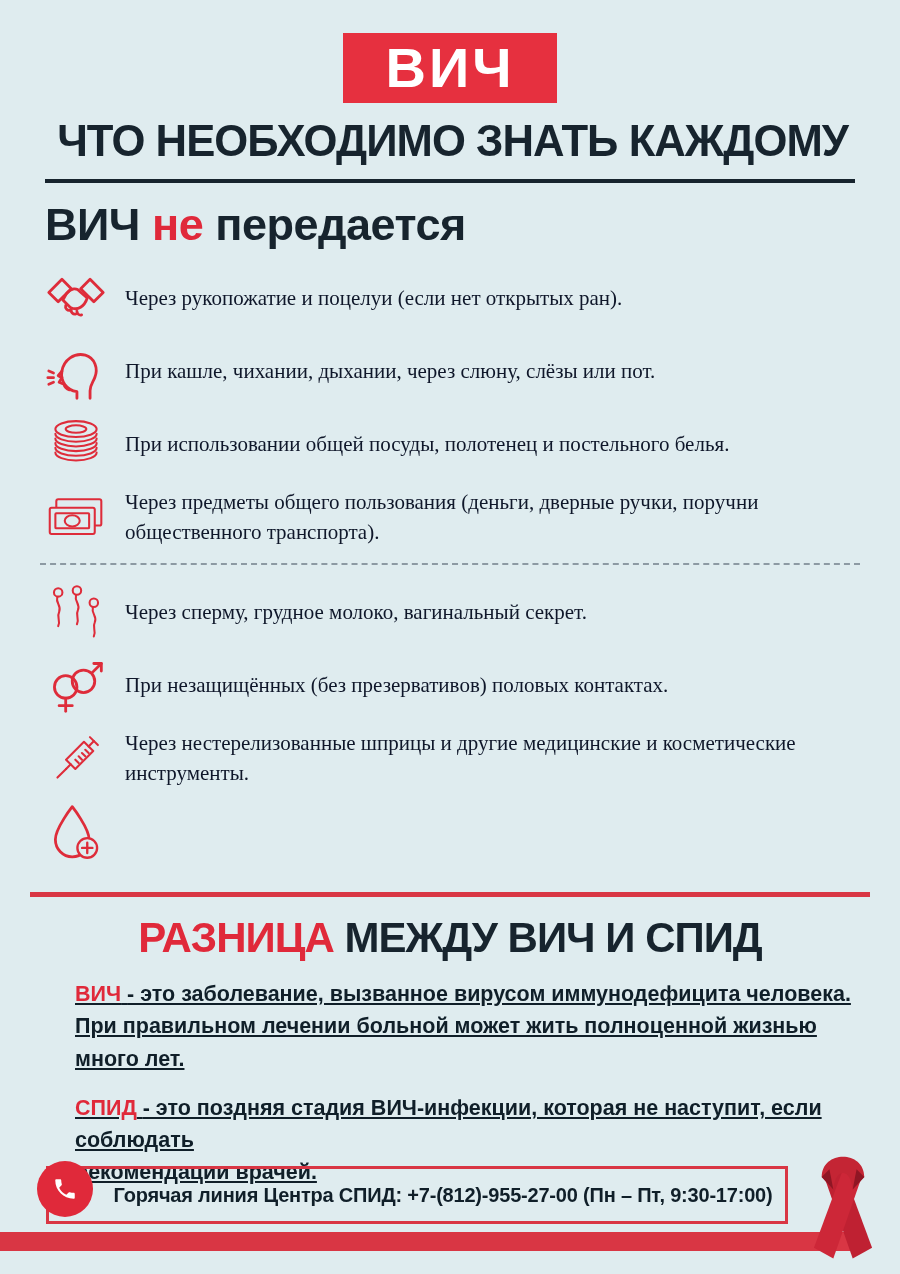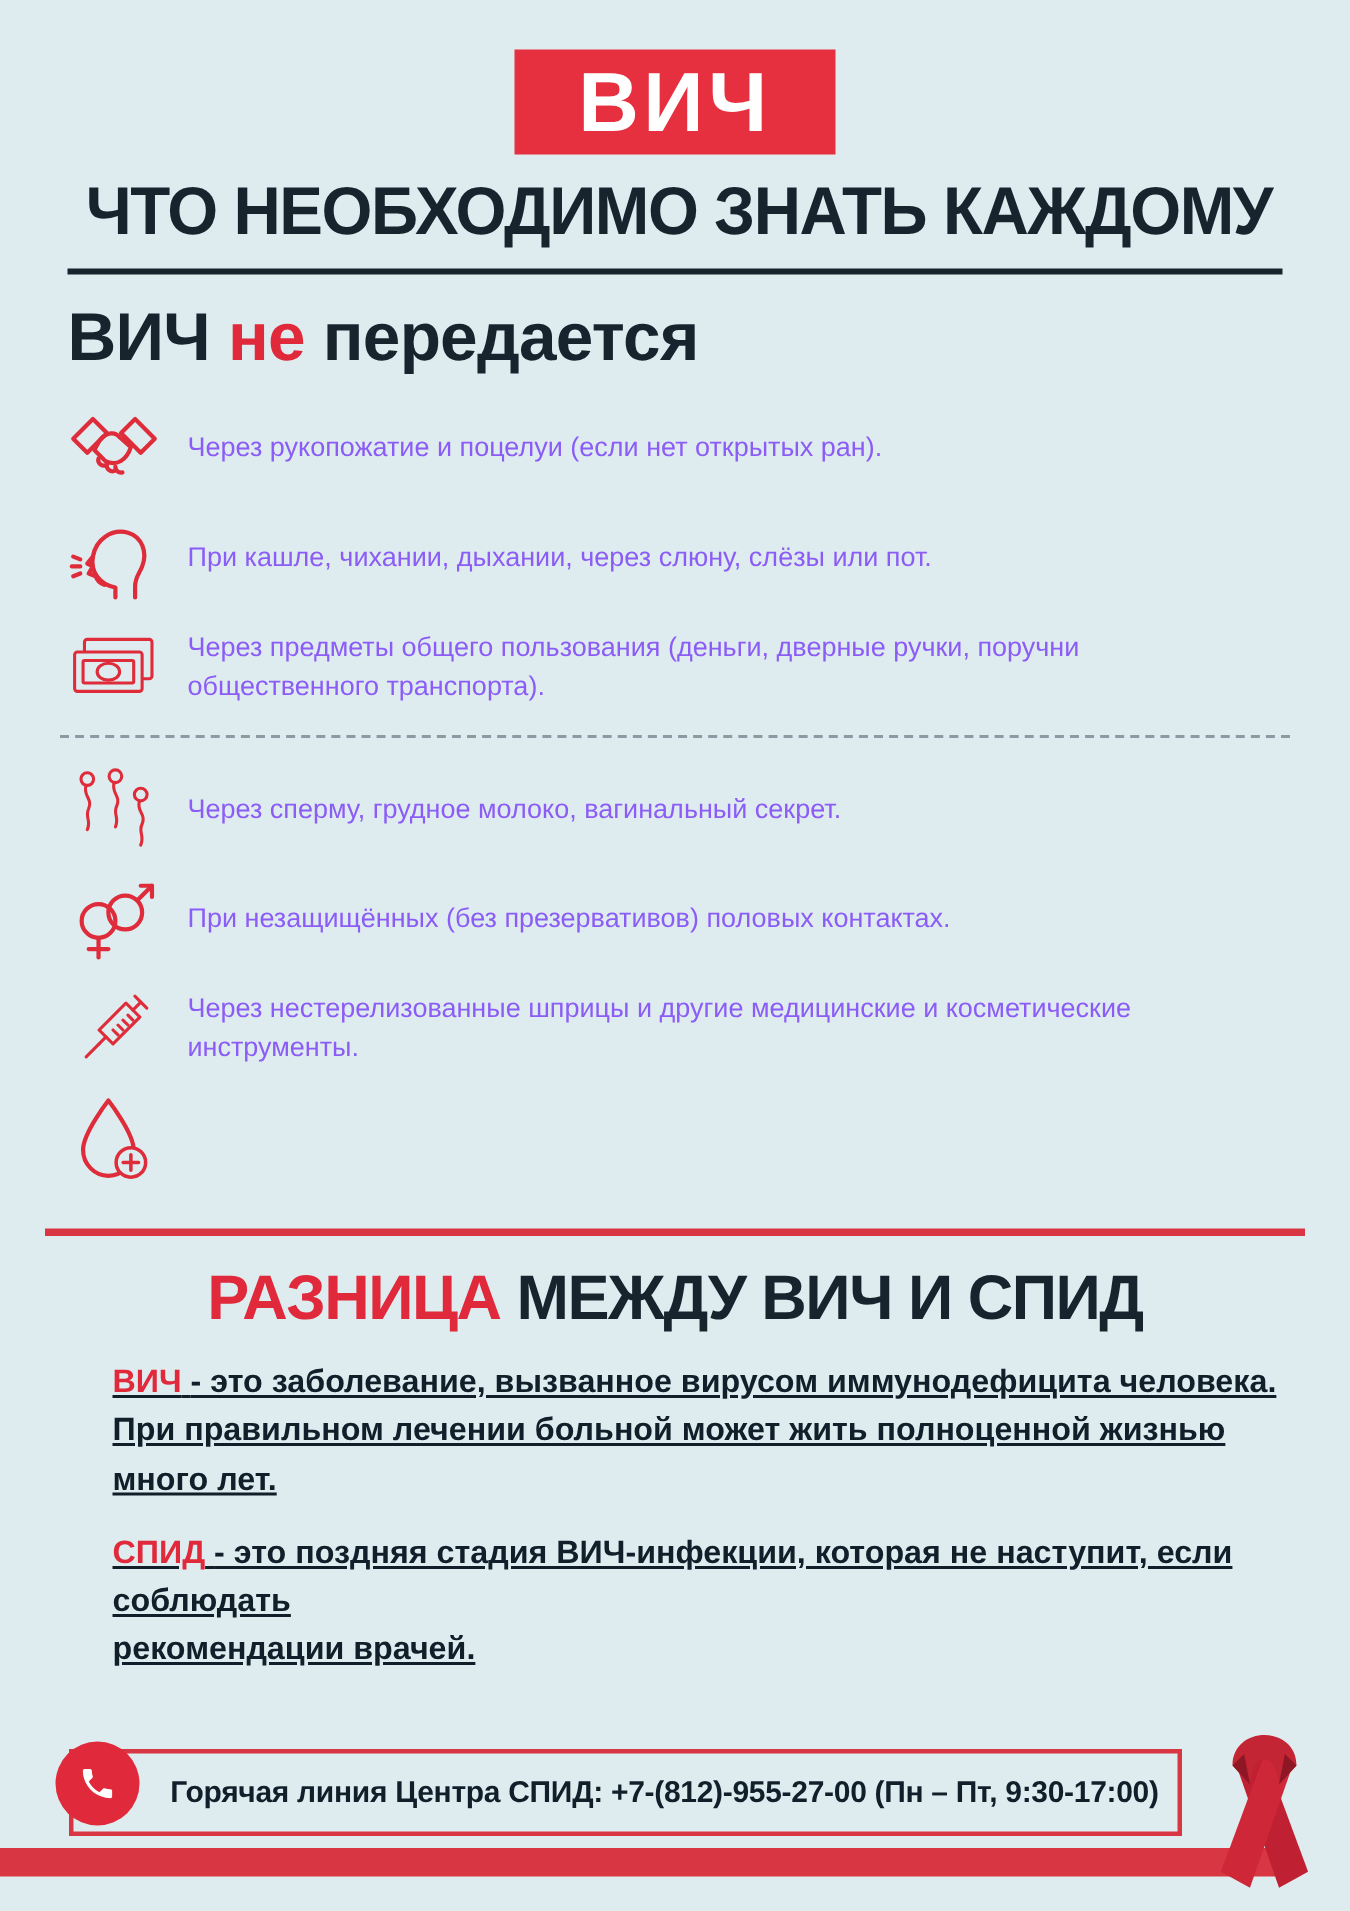--- a/index.html
+++ b/index.html
@@ -15,21 +15,21 @@
   .title-rule{margin:12px 45px 0;border-top:4px solid #17242e;}
   section{margin:16px 45px 0;}
   .sec-heading{font-size:45px;font-weight:800;color:#17242e;margin:0 0 16px;letter-spacing:-0.5px;}
   .red{color:#e0293a;}
   .item{display:flex;align-items:center;margin-bottom:9px;}
   .icon{width:62px;height:64px;flex:0 0 62px;margin-right:18px;
     display:flex;align-items:center;justify-content:center;}
   .icon svg{width:60px;height:60px;}
   .ic{stroke:#de2c3a;fill:none;stroke-width:3;stroke-linecap:round;stroke-linejoin:round;}
   .ic-thin{stroke:#de2c3a;fill:none;stroke-width:2.2;stroke-linecap:round;stroke-linejoin:round;}
-  .item-text{margin:0;font-size:18px;line-height:1.42;color:#8b5cf6;white-space:pre-line;}
+  .item-text{margin:0;font-size:21px;line-height:1.42;color:#0f172a;white-space:pre-line;font-family:Liberation Serif, serif;}
   .dashed-rule{margin:13px 40px 14px;border-top:2px dashed #8d9aa3;}
   .red-rule{margin:28px 30px 0;border-top:5px solid #d93644;}
   .diff-title{text-align:center;font-size:42px;font-weight:800;color:#17242e;
     margin:17px 18px 16px;letter-spacing:-1px;}
   .diff-text{margin:0 40px 17px 75px;font-size:21.5px;font-weight:bold;color:#101f29;
     line-height:1.5;white-space:pre-line;text-decoration:underline;}
   .hotline{position:absolute;left:46px;top:1166px;width:742px;height:58px;
     border:3px solid #d93644;box-sizing:border-box;display:flex;align-items:center;
     justify-content:center;padding-left:52px;}
   .hotline-text{font-size:20px;font-weight:bold;color:#101f29;letter-spacing:-0.2px;white-space:nowrap;}
@@ -77,20 +77,36 @@
           <path d="M17 31 L13 36 L17 38 L14 43 L19 45 C20 48 22 50 25 51"></path>
           <path d="M8 33 L3 31"></path>
               <path d="M8 38 H2"></path>
               <path d="M8 43 L3 45"></path>
         </g>
           </svg>
       </span>
       <p class="item-text">При кашле, чихании, дыхании, через слюну, слёзы или пот.</p>
     </div>
 
+    <div class="item">
+      <span class="icon">
+        <svg viewBox="0 0 64 64">
+            <g class="ic-thin">
+          <ellipse cx="32" cy="15" rx="22" ry="8.5"></ellipse>
+          <ellipse cx="32" cy="15" rx="11" ry="4"></ellipse>
+          <path d="M10 20 a22 8.5 0 0 0 44 0"></path>
+              <path d="M10 25 a22 8.5 0 0 0 44 0"></path>
+          <path d="M10 30 a22 8.5 0 0 0 44 0"></path>
+              <path d="M10 35 a22 8.5 0 0 0 44 0"></path>
+          <path d="M10 40 a22 8.5 0 0 0 44 0"></path>
+        </g>
+          </svg>
+      </span>
+      <p class="item-text">При использовании общей посуды, полотенец и постельного белья.</p>
+    </div>
 
     <div class="item">
       <span class="icon">
         <svg viewBox="0 0 64 64">
             <g class="ic-thin">
           <rect x="11" y="12" width="48" height="28" rx="2"></rect>
           <rect x="4" y="21" width="48" height="28" rx="2" fill="#dfecef"></rect>
           <rect x="10" y="27" width="36" height="16" rx="1"></rect>
           <ellipse cx="28" cy="35" rx="8" ry="6"></ellipse>
         </g>

